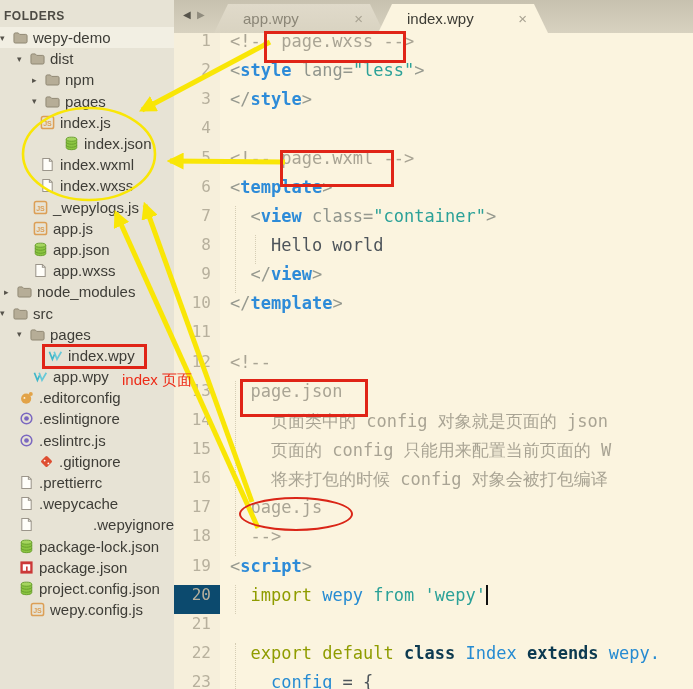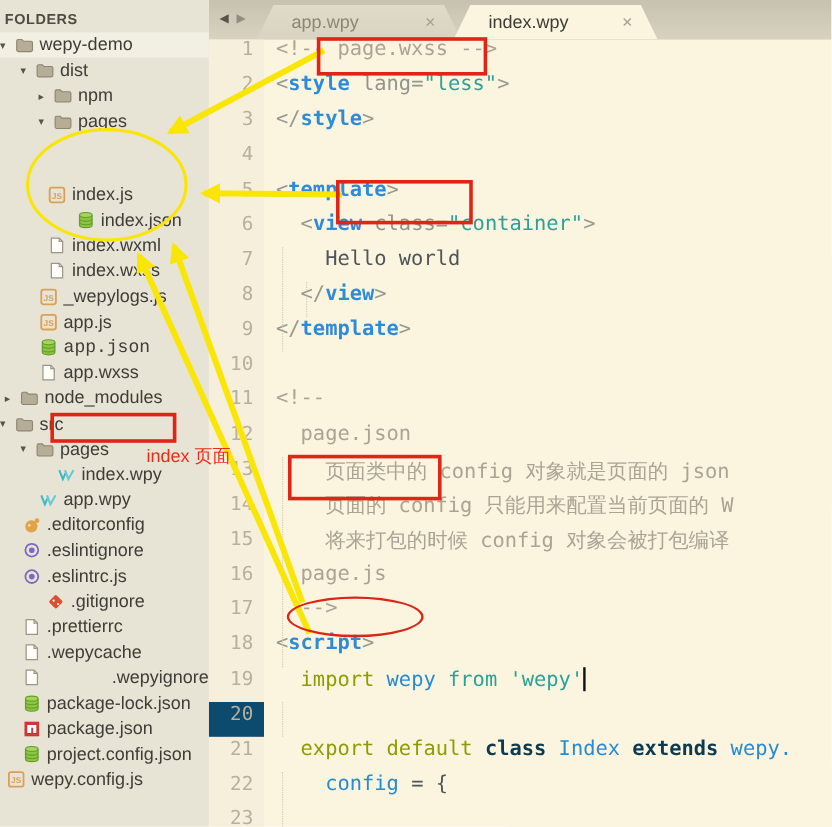--- a/index.html
+++ b/index.html
@@ -86,21 +86,21 @@
         </div>
         <div class="trow" style="padding-left: 32px;">
           <span class="arrow">▾</span>
           <span class="ticon">
             <svg viewBox="0 0 16 14">
               <path d="M1 3.5c0-.8.6-1.4 1.4-1.4h3.2l1.5 1.6h6.5c.8 0 1.4.6 1.4 1.4v6.4c0 .8-.6 1.4-1.4 1.4H2.4A1.4 1.4 0 0 1 1 11.5z" fill="#b6ad97" stroke="#8d8571"></path>
             </svg>
           </span>
           <span class="tlabel">pages</span>
         </div>
-        <div class="trow" style="padding-left: 40px; margin-top: 40px;">
+        <div class="trow" style="padding-left: 40px;">
           <span class="ticon">
             <svg viewBox="0 0 16 16">
               <rect x="1.5" y="1.5" width="13" height="13" rx="2" fill="none" stroke="#dc9f56" stroke-width="1.6"></rect>
               <text x="8" y="11.5" font-size="7.5" font-weight="bold" fill="#dc9f56" text-anchor="middle" font-family="sans-serif">JS</text>
             </svg>
           </span>
           <span class="tlabel">index.js</span>
         </div>
         <div class="trow" style="padding-left: 64px;">
           <span class="ticon">
@@ -141,21 +141,21 @@
         </div>
         <div class="trow" style="padding-left: 33px;">
           <span class="ticon">
             <svg viewBox="0 0 16 16">
               <rect x="1.5" y="1.5" width="13" height="13" rx="2" fill="none" stroke="#dc9f56" stroke-width="1.6"></rect>
               <text x="8" y="11.5" font-size="7.5" font-weight="bold" fill="#dc9f56" text-anchor="middle" font-family="sans-serif">JS</text>
             </svg>
           </span>
           <span class="tlabel">app.js</span>
         </div>
-        <div class="trow" style="padding-left: 33px; font-family: Liberation Mono, monospace;">
+        <div class="trow" style="padding-left: 33px;">
           <span class="ticon">
             <svg viewBox="0 0 16 16">
               <path d="M2.4 3.4v9c0 1.2 2.5 2.2 5.6 2.2s5.6-1 5.6-2.2v-9" fill="#8bc541" stroke="#669d2c"></path>
               <path d="M2.4 6.6c0 1.2 2.5 2.2 5.6 2.2s5.6-1 5.6-2.2M2.4 9.8c0 1.2 2.5 2.2 5.6 2.2s5.6-1 5.6-2.2" fill="none" stroke="#669d2c"></path>
               <ellipse cx="8" cy="3.4" rx="5.6" ry="2.2" fill="#a5d55e" stroke="#669d2c"></ellipse>
             </svg>
           </span>
           <span class="tlabel">app.json</span>
         </div>
         <div class="trow" style="padding-left: 33px;">
@@ -299,21 +299,21 @@
         <div class="trow" style="padding-left: 19px;">
           <span class="ticon">
             <svg viewBox="0 0 16 16">
               <path d="M2.4 3.4v9c0 1.2 2.5 2.2 5.6 2.2s5.6-1 5.6-2.2v-9" fill="#8bc541" stroke="#669d2c"></path>
               <path d="M2.4 6.6c0 1.2 2.5 2.2 5.6 2.2s5.6-1 5.6-2.2M2.4 9.8c0 1.2 2.5 2.2 5.6 2.2s5.6-1 5.6-2.2" fill="none" stroke="#669d2c"></path>
               <ellipse cx="8" cy="3.4" rx="5.6" ry="2.2" fill="#a5d55e" stroke="#669d2c"></ellipse>
             </svg>
           </span>
           <span class="tlabel">project.config.json</span>
         </div>
-        <div class="trow" style="padding-left: 6px;">
+        <div class="trow" style="padding-left: 30px;">
           <span class="ticon">
             <svg viewBox="0 0 16 16">
               <rect x="1.5" y="1.5" width="13" height="13" rx="2" fill="none" stroke="#dc9f56" stroke-width="1.6"></rect>
               <text x="8" y="11.5" font-size="7.5" font-weight="bold" fill="#dc9f56" text-anchor="middle" font-family="sans-serif">JS</text>
             </svg>
           </span>
           <span class="tlabel">wepy.config.js</span>
         </div>
       </div>
   </aside>
@@ -352,20 +352,21 @@
         <div class="gnum gactive">20</div>
         <div class="gnum">21</div>
         <div class="gnum">22</div>
         <div class="gnum">23</div>
       </div>
     <div class="codecol" id="codecol">
         <div class="cline"><span class="t-com">&lt;!-- page.wxss --&gt;</span></div>
         <div class="cline"><span class="t-pun">&lt;</span><span class="t-tag">style</span><span class="t-attr"> lang</span><span class="t-pun">=</span><span class="t-str">"less"</span><span class="t-pun">&gt;</span></div>
         <div class="cline"><span class="t-pun">&lt;/</span><span class="t-tag">style</span><span class="t-pun">&gt;</span></div>
         <div class="cline"></div>
+        <div class="cline"><span class="t-com">&lt;!-- page.wxml --&gt;</span></div>
         <div class="cline"><span class="t-pun">&lt;</span><span class="t-tag">template</span><span class="t-pun">&gt;</span></div>
         <div class="cline"><span class="t-txt">  </span><span class="t-pun">&lt;</span><span class="t-tag">view</span><span class="t-attr"> class</span><span class="t-pun">=</span><span class="t-str">"container"</span><span class="t-pun">&gt;</span></div>
         <div class="cline"><span class="t-txt">    Hello world</span></div>
         <div class="cline"><span class="t-txt">  </span><span class="t-pun">&lt;/</span><span class="t-tag">view</span><span class="t-pun">&gt;</span></div>
         <div class="cline"><span class="t-pun">&lt;/</span><span class="t-tag">template</span><span class="t-pun">&gt;</span></div>
         <div class="cline"></div>
         <div class="cline"><span class="t-com">&lt;!--</span></div>
         <div class="cline"><span class="t-com">  page.json</span></div>
         <div class="cline"><span class="t-com">    页面类中的 config 对象就是页面的 json</span></div>
         <div class="cline"><span class="t-com">    页面的 config 只能用来配置当前页面的 W</span></div>

